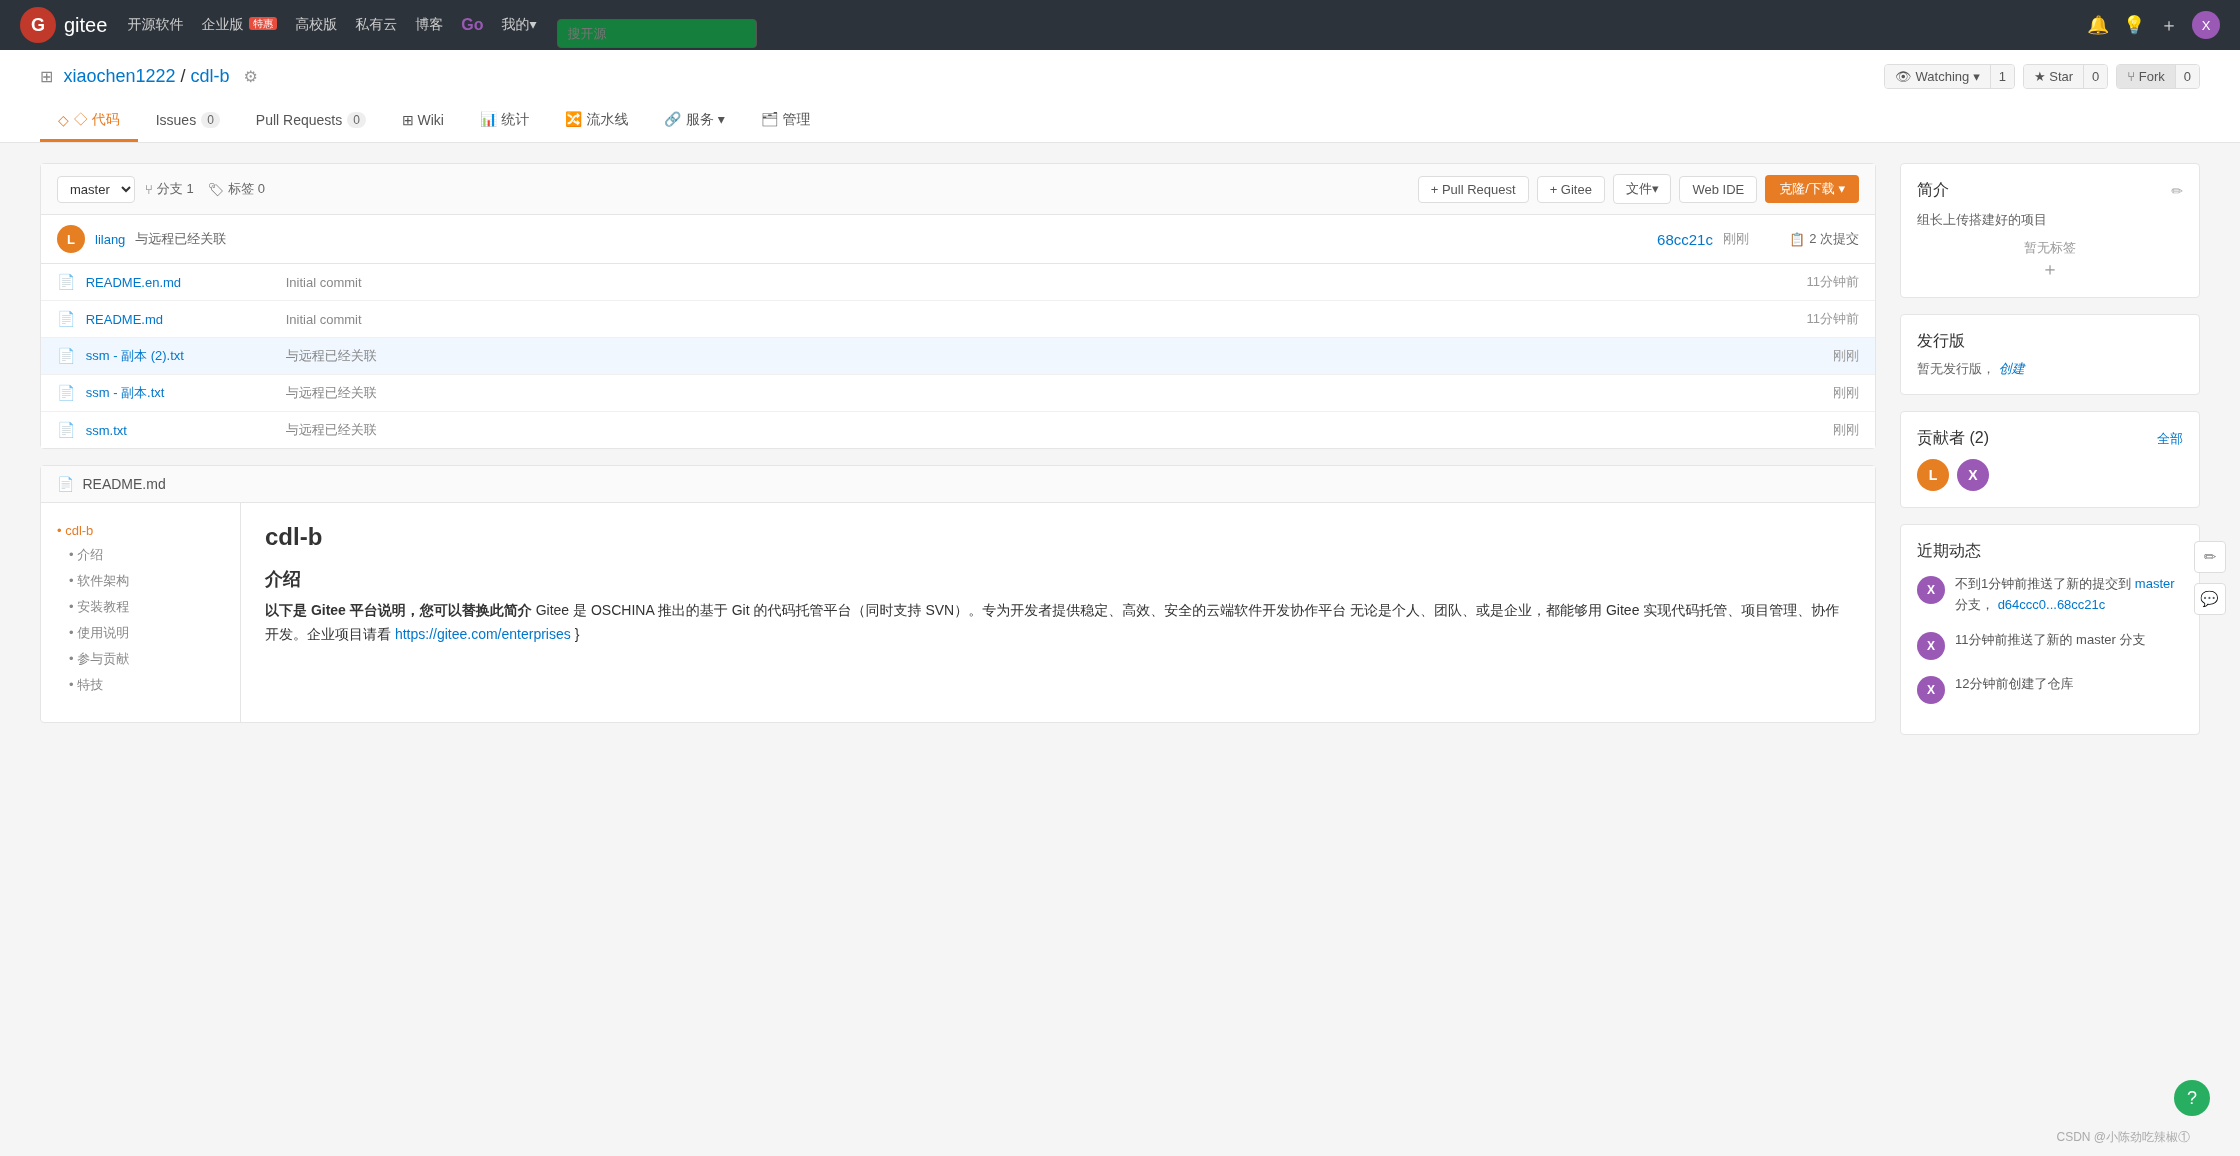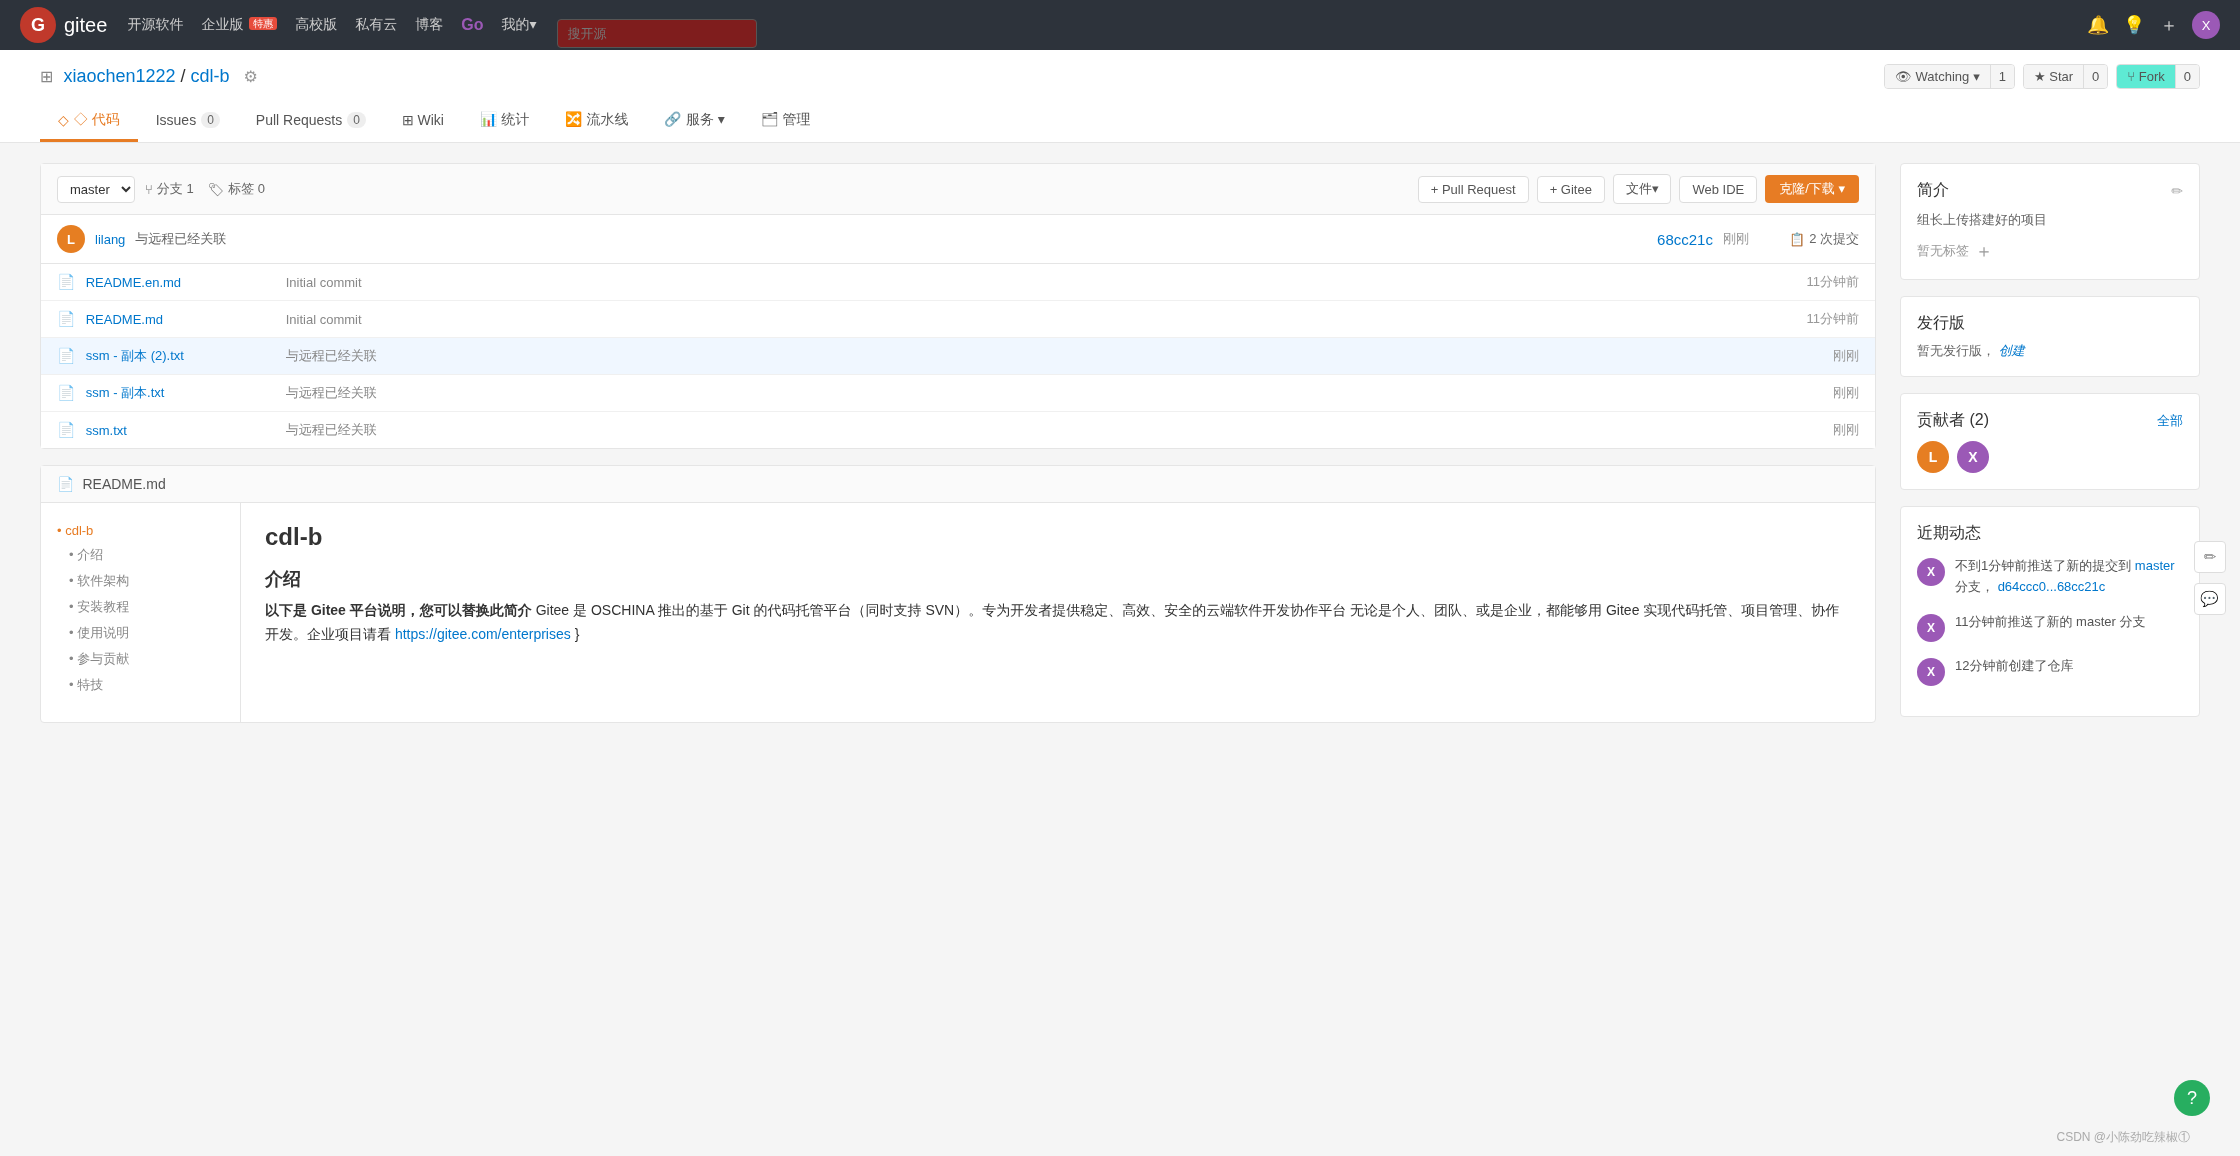--- a/index.html
+++ b/index.html
@@ -8,41 +8,41 @@
     
     .nav-bar { background: #2d333b; height: 50px; display: flex; align-items: center; padding: 0 20px; gap: 20px; }
     .nav-logo { display: flex; align-items: center; gap: 8px; }
     .nav-logo-circle { width: 36px; height: 36px; background: #c0392b; border-radius: 50%; display: flex; align-items: center; justify-content: center; color: white; font-weight: bold; font-size: 18px; }
     .nav-logo-text { color: white; font-size: 20px; font-weight: 500; }
     .nav-links { display: flex; gap: 18px; align-items: center; }
     .nav-link { color: #ccc; text-decoration: none; font-size: 14px; cursor: pointer; }
     .nav-badge { background: #e74c3c; color: white; font-size: 10px; padding: 1px 4px; border-radius: 3px; margin-left: 2px; position: relative; top: -2px; }
     .nav-go { color: #9b59b6; font-weight: bold; font-size: 16px; }
     .nav-search { flex: 1; max-width: 200px; }
-    .nav-search input { width: 100%; padding: 6px 10px; border-radius: 4px; border: 1px solid #555; background: #7f1d1d; color: #ccc; font-size: 13px; margin-top: 16px; }
+    .nav-search input { width: 100%; padding: 6px 10px; border-radius: 4px; border: 1px solid #555; background: #15803d; color: #ccc; font-size: 13px; margin-top: 16px; }
     .nav-icons { display: flex; align-items: center; gap: 14px; color: #ccc; margin-left: auto; }
     .nav-icon { cursor: pointer; font-size: 18px; color: #ccc; }
     .nav-avatar { width: 28px; height: 28px; background: #9b59b6; border-radius: 50%; display: flex; align-items: center; justify-content: center; color: white; font-size: 13px; cursor: pointer; }
 
     
     .repo-header { background: white; border-bottom: 1px solid #e5e5e5; padding: 14px 40px 0; }
     .repo-title-row { display: flex; align-items: center; gap: 10px; margin-bottom: 12px; }
     .repo-icon { color: #888; font-size: 16px; }
     .repo-title { font-size: 18px; color: #333; }
     .repo-title a { color: #0077cc; text-decoration: none; }
     .repo-settings-icon { color: #999; cursor: pointer; font-size: 16px; margin-left: 4px; }
     .repo-actions { display: flex; gap: 8px; margin-left: auto; align-items: center; }
     .btn-watch { display: flex; align-items: center; gap: 0; border: 1px solid #ddd; border-radius: 4px; overflow: hidden; }
     .btn-watch-main { padding: 4px 10px; background: #f5f5f5; cursor: pointer; font-size: 13px; color: #555; display: flex; align-items: center; gap: 4px; }
     .btn-watch-count { padding: 4px 8px; background: #f5f5f5; border-left: 1px solid #ddd; font-size: 13px; color: #555; cursor: pointer; }
     .btn-star { display: flex; align-items: center; gap: 0; border: 1px solid #ddd; border-radius: 4px; overflow: hidden; }
     .btn-star-main { padding: 4px 10px; background: #f5f5f5; cursor: pointer; font-size: 13px; color: #555; display: flex; align-items: center; gap: 4px; }
     .btn-star-count { padding: 4px 8px; background: #f5f5f5; border-left: 1px solid #ddd; font-size: 13px; color: #555; cursor: pointer; }
     .btn-fork { display: flex; align-items: center; gap: 0; border: 1px solid #ddd; border-radius: 4px; overflow: hidden; }
-    .btn-fork-main { padding: 4px 10px; background: #5eead4; cursor: pointer; font-size: 13px; color: #555; display: flex; align-items: center; gap: 4px; }
+    .btn-fork-main { padding: 4px 10px; background: #e5e5e5; cursor: pointer; font-size: 13px; color: #555; display: flex; align-items: center; gap: 4px; }
     .btn-fork-count { padding: 4px 8px; background: #f5f5f5; border-left: 1px solid #ddd; font-size: 13px; color: #555; cursor: pointer; }
 
     
     .repo-tabs { display: flex; gap: 0; margin-top: 4px; }
     .repo-tab { padding: 10px 18px; cursor: pointer; font-size: 14px; color: #555; border-bottom: 3px solid transparent; display: flex; align-items: center; gap: 5px; }
     .repo-tab.active { color: #e77c24; border-bottom: 3px solid #e77c24; }
     .tab-badge { background: #eee; color: #666; padding: 1px 6px; border-radius: 10px; font-size: 12px; }
 
     
     .main-content { display: flex; padding: 20px 40px; gap: 24px; background: #f5f5f5; min-height: calc(100vh - 100px); }
@@ -93,21 +93,21 @@
     .readme-content h1 { font-size: 24px; margin-bottom: 16px; }
     .readme-content h2 { font-size: 18px; margin: 16px 0 8px; }
     .readme-content p { font-size: 14px; line-height: 1.7; color: #333; }
     .readme-content a { color: #0077cc; }
 
     
     .sidebar-section { background: white; border: 1px solid #e5e5e5; border-radius: 4px; padding: 16px; margin-bottom: 16px; }
     .sidebar-section-title { font-size: 16px; font-weight: 500; color: #333; margin-bottom: 10px; display: flex; align-items: center; justify-content: space-between; }
     .sidebar-section-title .edit-icon { color: #aaa; cursor: pointer; font-size: 14px; }
     .sidebar-desc { font-size: 13px; color: #666; margin-bottom: 10px; }
-    .sidebar-tags { display: flex; align-items: center; gap: 6px; }
+    .sidebar-tags { display: flex; align-items: center; gap: 0; flex-direction: column; }
     .sidebar-tag-placeholder { color: #999; font-size: 13px; }
     .sidebar-tag-add { color: #999; cursor: pointer; font-size: 18px; }
     .sidebar-releases-title { font-size: 16px; font-weight: 500; color: #333; margin-bottom: 8px; }
     .sidebar-no-release { font-size: 13px; color: #666; }
     .sidebar-no-release a { color: #0077cc; cursor: pointer; font-style: italic; }
     .sidebar-contributors-title { font-size: 16px; font-weight: 500; color: #333; margin-bottom: 10px; display: flex; align-items: center; justify-content: space-between; }
     .contributor-avatars { display: flex; gap: 8px; }
     .contributor-avatar-l { width: 32px; height: 32px; background: #e67e22; border-radius: 50%; display: flex; align-items: center; justify-content: center; color: white; font-size: 14px; font-weight: bold; cursor: pointer; }
     .contributor-avatar-x { width: 32px; height: 32px; background: #9b59b6; border-radius: 50%; display: flex; align-items: center; justify-content: center; color: white; font-size: 14px; font-weight: bold; cursor: pointer; }
     .sidebar-activity-title { font-size: 16px; font-weight: 500; color: #333; margin-bottom: 12px; }

